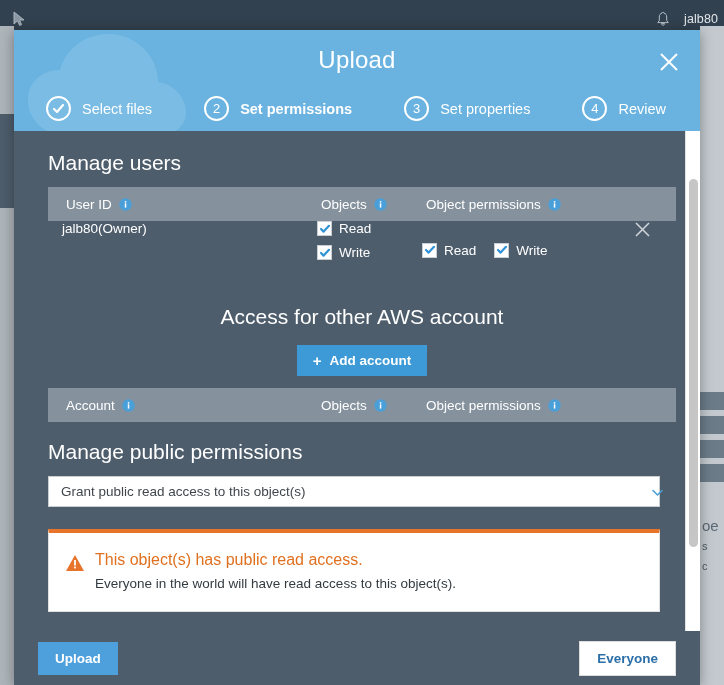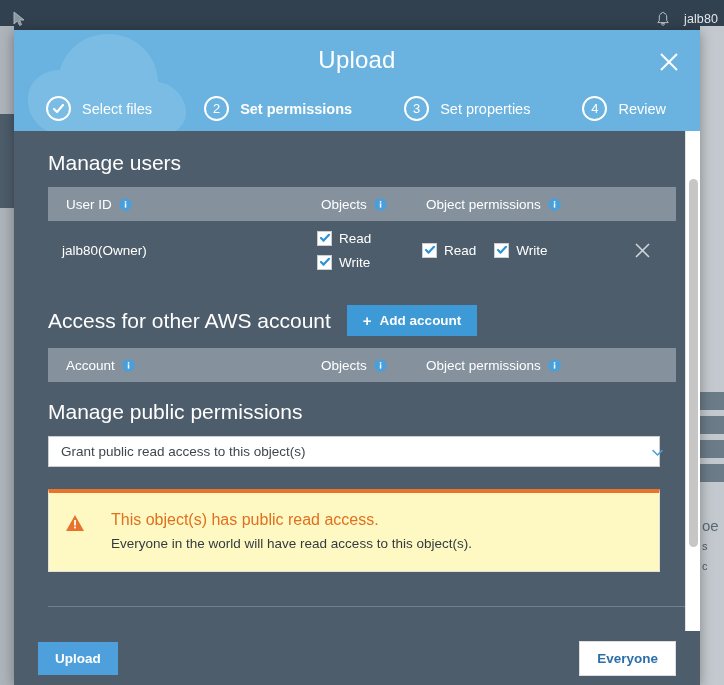--- a/index.html
+++ b/index.html
@@ -112,61 +112,61 @@
     display: flex; align-items: center; background: #85929e;
     height: 34px; padding: 0 18px; color: #ffffff; font-size: 13.5px;
   }
   .tbl-head .col-a { width: 255px; display: flex; align-items: center; gap: 7px; }
   .tbl-head .col-b { width: 105px; display: flex; align-items: center; gap: 7px; }
   .tbl-head .col-c { flex: 1; display: flex; align-items: center; gap: 7px; }
 
   .info-icon { width: 13px; height: 13px; display: block; flex: 0 0 auto; }
 
   .tbl-row {
-    display: flex; align-items: center; min-height: 58px; padding: 0 14px;
+    display: flex; min-height: 58px; padding: 0 14px;
     color: #ffffff; font-size: 13.5px;
   }
   .tbl-row .col-a { width: 255px; }
   .tbl-row .col-b { width: 105px; display: flex; flex-direction: column; gap: 9px; }
   .tbl-row .col-c { flex: 1; display: flex; align-items: center; gap: 18px; }
   .tbl-row .col-x { width: 40px; display: flex; justify-content: center; cursor: pointer; }
   .tbl-row .col-x svg { width: 17px; height: 17px; display: block; }
 
   .chk { display: flex; align-items: center; gap: 7px; cursor: pointer; }
   .chk .box {
     width: 15px; height: 15px; background: #ffffff; border: 1px solid #c9ced3;
     display: flex; align-items: center; justify-content: center; flex: 0 0 auto;
   }
   .chk .box svg { width: 12px; height: 12px; display: block; }
   .chk span.lbl { font-size: 13.5px; color: #ffffff; }
 
   .row-heading {
-    display: flex; align-items: center; gap: 16px; margin: 26px 0 12px 0;
+    display: flex; align-items: center; gap: 16px; margin: 26px 0 12px 0; flex-direction: column;
   }
   .btn-add {
     background: #3d9ad6; color: #ffffff; border: none; cursor: pointer;
     font-size: 13.5px; font-weight: bold; font-family: inherit;
     padding: 8px 16px; display: flex; align-items: center; gap: 8px;
   }
   .btn-add .plus { font-size: 15px; font-weight: bold; line-height: 1; }
 
   .select-wrap { position: relative; margin-top: 10px; }
   .select-box {
     width: 612px; height: 31px; background: #ffffff; border: 1px solid #c9ced3;
     display: flex; align-items: center; padding: 0 12px;
     color: #40474d; font-size: 13.5px; cursor: pointer;
   }
   .select-caret {
     position: absolute; right: 12px; top: 9px; width: 13px; height: 13px;
   }
 
   .alert {
-    width: 612px; margin-top: 22px; background: #fef9c3;
+    width: 612px; margin-top: 22px; background: #ffffff;
     border: 1px solid #e0e0e0; border-top: 4px solid #e8742b;
-    padding: 18px 16px 20px 16px; display: flex; gap: 26px;
+    padding: 18px 16px 20px 16px; display: flex; gap: 10px;
   }
   .alert-icon { width: 20px; height: 20px; flex: 0 0 auto; margin-top: 2px; }
   .alert-title { color: #e0701f; font-size: 16px; margin-bottom: 7px; }
   .alert-desc { color: #333b41; font-size: 13.5px; }
 
   .divider {
     width: 648px; height: 1px; background: #707f8c; margin-top: 34px;
   }
 
   

